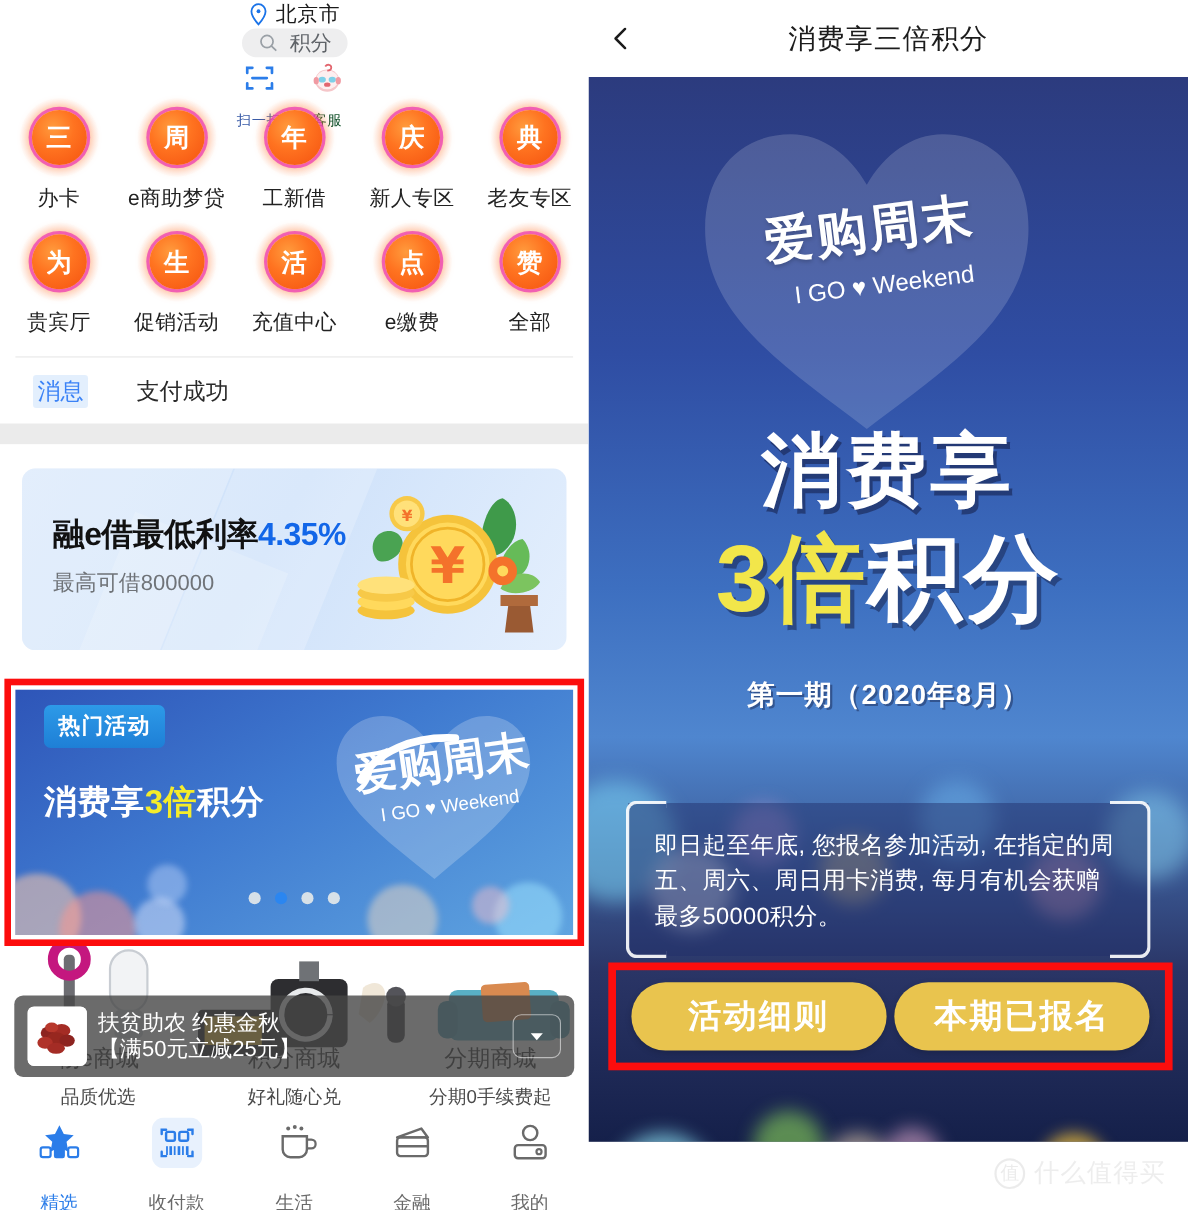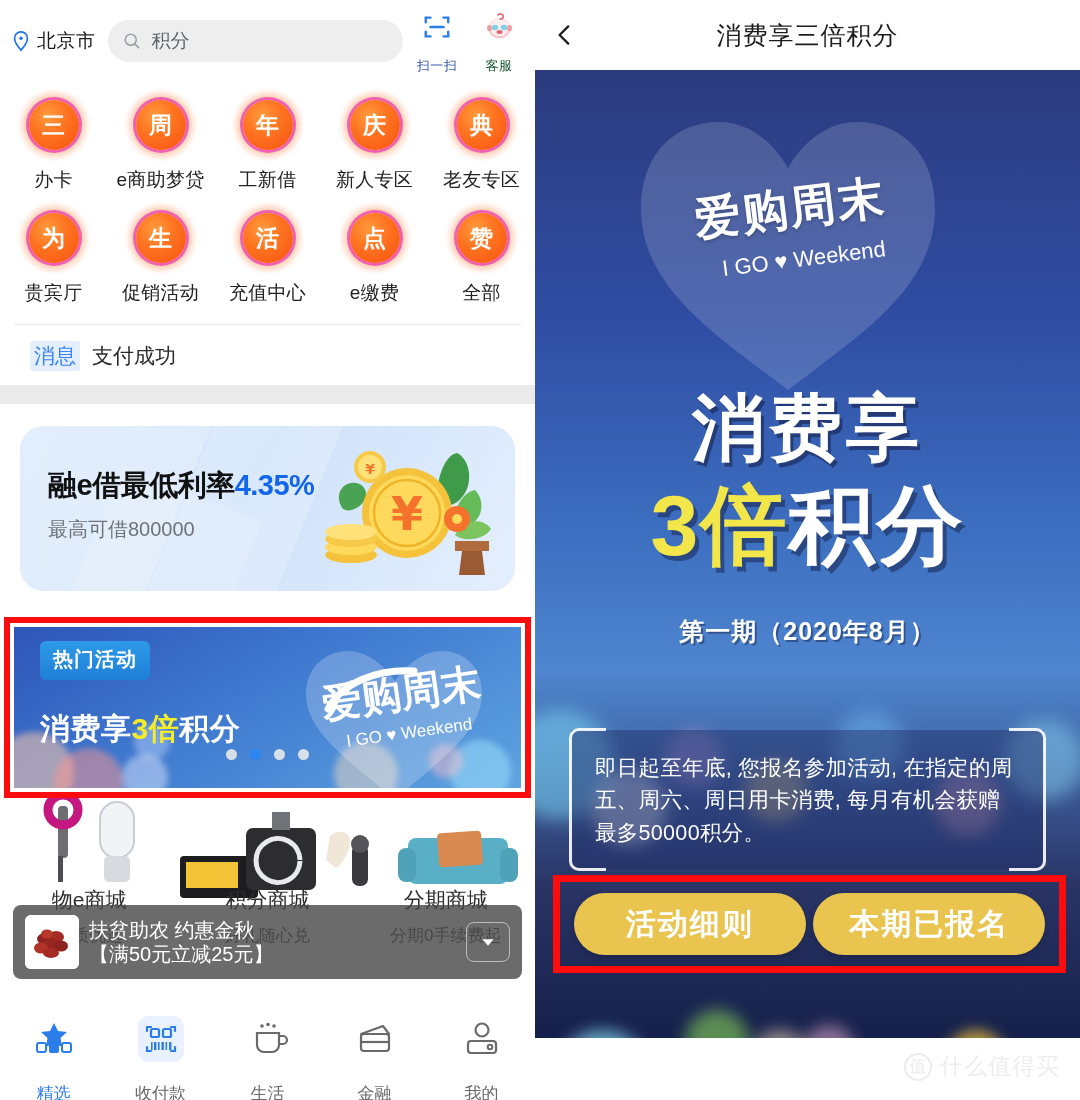--- a/index.html
+++ b/index.html
@@ -8,21 +8,21 @@
     font-family: "Liberation Sans", "DejaVu Sans", sans-serif;
     background: #ffffff;
     overflow: hidden;
   }
   #app { position: relative; width: 1080px; height: 1100px; display: flex; background:#fff; }
 
   
   #left { position: relative; width: 535px; height: 1100px; background: #ffffff; overflow: hidden; }
 
   
-  .topbar { height: 82px; display: flex; align-items: center; padding: 0 12px 0 10px; background:#fff; }
+  .topbar { height: 82px; display: flex; align-items: center; padding: 0 12px 0 10px; background:#fff;flex-direction:column; }
   .loc { display: flex; align-items: center; gap: 5px; flex: 0 0 auto; }
   .loc-pin { width: 22px; height: 22px; position: relative; }
   .loc-label { font-size: 19px; color: #1a1a1a; letter-spacing: .5px; }
   .searchbox {
     flex: 1 1 auto; margin: 0 10px 0 12px; height: 42px; border-radius: 21px;
     background: #eeeeef; display: flex; align-items: center; padding: 0 14px; gap: 10px;
   }
   .search-ico { width: 20px; height: 20px; flex: 0 0 auto; }
   .search-text { font-size: 19px; color: #5f6368; }
   .topicons { display: flex; gap: 14px; align-items: flex-start; flex: 0 0 auto; padding-top: 2px;}
@@ -45,48 +45,48 @@
     background: radial-gradient(circle at 38% 32%, #ff9b3d 0%, #ff7320 42%, #f4510f 100%);
     box-shadow: 0 0 0 3px rgba(236,60,180,.75), 0 0 10px 3px rgba(255,120,40,.45);
     display:flex; align-items:center; justify-content:center;
     color:#fff; font-size:23px; font-weight:bold; line-height:1;
   }
   .glabel { font-size: 19px; color: #222; margin-top: 11px; letter-spacing: .3px; }
 
   .hr { height: 1px; background: #e7e7e7; margin: 6px 14px 0; }
 
   
-  .tabs { display: flex; align-items: center; gap: 8px; padding: 16px 30px 14px; }
+  .tabs { display: flex; align-items: center; gap: 40px; padding: 16px 30px 14px; }
   .tab { font-size: 21px; color: #2a2a2a; padding: 1px 4px; border-radius: 3px;}
   .tab.active { color: #3b82f6; background: #e3effd; }
 
   .gap { height: 19px; background: #ebebeb; }
 
   
   .loanwrap { padding: 22px 20px 20px; background:#fff; }
   .loan {
-    position: relative; height: 165px; border-radius: 24px; overflow: hidden;
+    position: relative; height: 165px; border-radius: 12px; overflow: hidden;
     background: linear-gradient(120deg,#d7e7fb 0%, #cfe2fa 45%, #e4effd 100%);
   }
   .loan .chev { position:absolute; width:200px; height:260px; background: rgba(255,255,255,.30);
     transform: rotate(22deg); }
   .loan .c1 { left:-40px; top:-70px; }
   .loan .c2 { left:170px; top:-60px; width:120px; background:rgba(255,255,255,.22); }
   .loan .c3 { left:60px; top:60px; width:150px; height:200px; background:rgba(255,255,255,.18); }
   .loan-txt { position:absolute; left:28px; top:40px; }
   .loan-t1 { font-size: 29px; font-weight: bold; color:#111; letter-spacing:-.5px; white-space:nowrap;}
   .loan-t1 .rate { color:#1266e8; }
   .loan-t2 { font-size: 20px; color:#6f7378; margin-top: 10px; }
   .loan-art { position:absolute; right: 18px; bottom: 6px; width: 190px; height: 150px; }
 
   
   .promo-outer { padding: 6px 4px 0; background:#fff; }
   .redbox { border: 6px solid #fc0d0d; padding: 4px; background: #fff; }
   .promo {
-    position: relative; height: 161px; overflow: hidden;
+    position: relative; height: 223px; overflow: hidden;
     background: linear-gradient(150deg,#2e55b8 0%, #3f7ad0 45%, #5fa4e0 100%);
   }
   .badge {
     position:absolute; left: 26px; top: 14px; z-index: 5;
     background: linear-gradient(180deg,#2d9ae8,#1e7fd6); color:#fff; font-size: 20px; font-weight: bold;
     padding: 5px 13px 7px; border-radius: 6px; letter-spacing: 1px;
   }
   .promo-title { position:absolute; left:26px; top:82px; z-index:5; font-size: 30px; font-weight:bold; color:#fff; letter-spacing:.5px;}
   .promo-title .hl { color:#f5ec2a; }
   .promo-heart { position:absolute; right: 18px; top: 4px; width: 215px; height: 175px; z-index: 3; }

